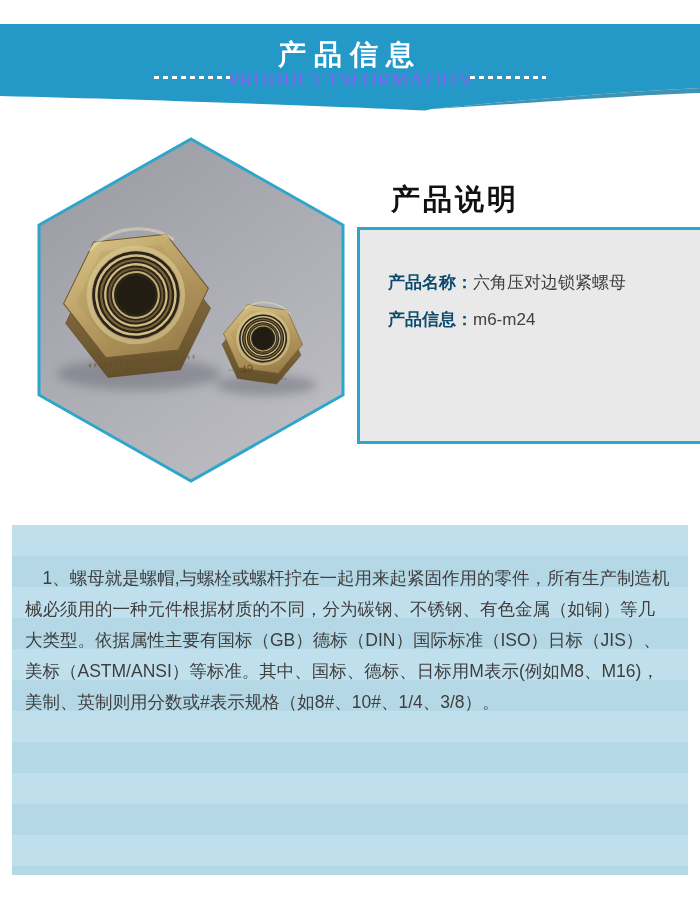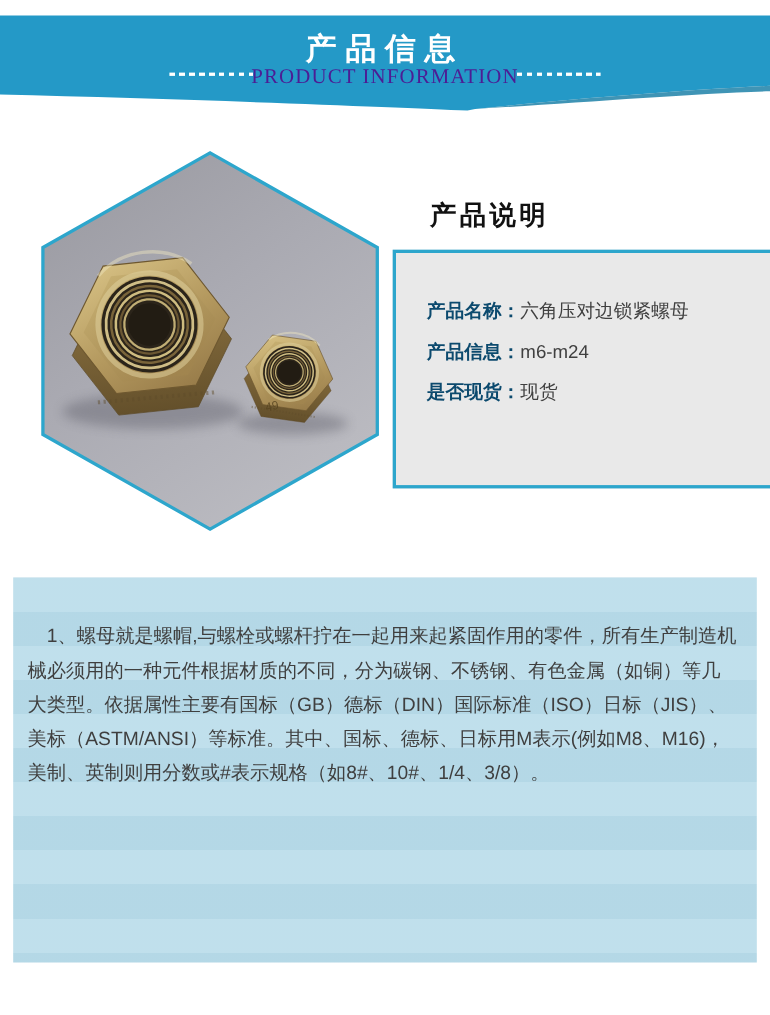--- a/index.html
+++ b/index.html
@@ -1,43 +1,43 @@
 <!DOCTYPE html>
 <html><head>
 <meta charset="utf-8">
 <style>
   html,body{margin:0;padding:0;background:#ffffff;}
   .page{
     position:relative;width:700px;height:923px;background:#ffffff;overflow:hidden;
     font-family:"Liberation Sans","DejaVu Sans",sans-serif;
   }
   
-  .banner{position:absolute;left:0;top:6px;width:700px;height:100px;text-decoration:underline;}
+  .banner{position:absolute;left:0;top:16px;width:700px;height:100px;text-decoration:underline;}
   .banner svg{position:absolute;left:0;top:0;}
   .banner-title{
     position:absolute;left:0;top:24px;width:700px;text-align:center;
     color:#ffffff;font-size:28px;font-weight:bold;letter-spacing:8px;line-height:30px;
   }
   .banner-subtitle{
     position:absolute;left:0;top:53px;width:700px;text-align:center;
-    color:#4c1d95;font-size:19px;letter-spacing:1px;
+    color:#8b5cf6;font-size:19px;letter-spacing:1px;
     font-family:"Liberation Serif","DejaVu Serif",serif;
   }
   .dash{
     position:absolute;top:60px;width:76px;height:3px;
     background:repeating-linear-gradient(90deg,#ffffff 0 5px,rgba(255,255,255,0) 5px 9px);
   }
   .dash-left{left:154px;}
   .dash-right{left:470px;}
   
   .hex-photo{position:absolute;left:36px;top:136px;width:310px;height:348px;}
   
   .desc-heading{
     position:absolute;left:391px;top:180px;
-    font-size:24px;font-weight:bold;letter-spacing:3px;color:#111111;
+    font-size:29px;font-weight:bold;letter-spacing:3px;color:#111111;
   }
   .info-box{
     position:absolute;left:357px;top:227px;width:312px;height:167px;
     background:#e9e9e9;border:3px solid #2da6cc;
     padding:44px 0 0 28px;box-sizing:content-box;
   }
   .info-row{height:18px;line-height:18px;margin-bottom:19px;font-size:17px;white-space:nowrap;}
   .info-label{font-weight:bold;color:#0c4a6e;}
   .info-value{color:#404040;}
   
@@ -126,22 +126,19 @@
 
   <div class="desc-heading">产品说明</div>
 
   <div class="info-box">
     <div class="info-row">
       <span class="info-label">产品名称：</span><span class="info-value">六角压对边锁紧螺母</span>
     </div>
     <div class="info-row">
       <span class="info-label">产品信息：</span><span class="info-value">m6-m24</span>
     </div>
-    <div class="info-row">
-      <span class="info-label">是否现货：</span><span class="info-value">现货</span>
-    </div>
   </div>
 
   <div class="details-panel">
     <p>1、螺母就是螺帽,与螺栓或螺杆拧在一起用来起紧固作用的零件，所有生产制造机械必须用的一种元件根据材质的不同，分为碳钢、不锈钢、有色金属（如铜）等几大类型。依据属性主要有国标（GB）德标（DIN）国际标准（ISO）日标（JIS）、美标（ASTM/ANSI）等标准。其中、国标、德标、日标用M表示(例如M8、M16)，美制、英制则用分数或#表示规格（如8#、10#、1/4、3/8）。</p>
   </div>
 
 </div>
 
 </body></html>

